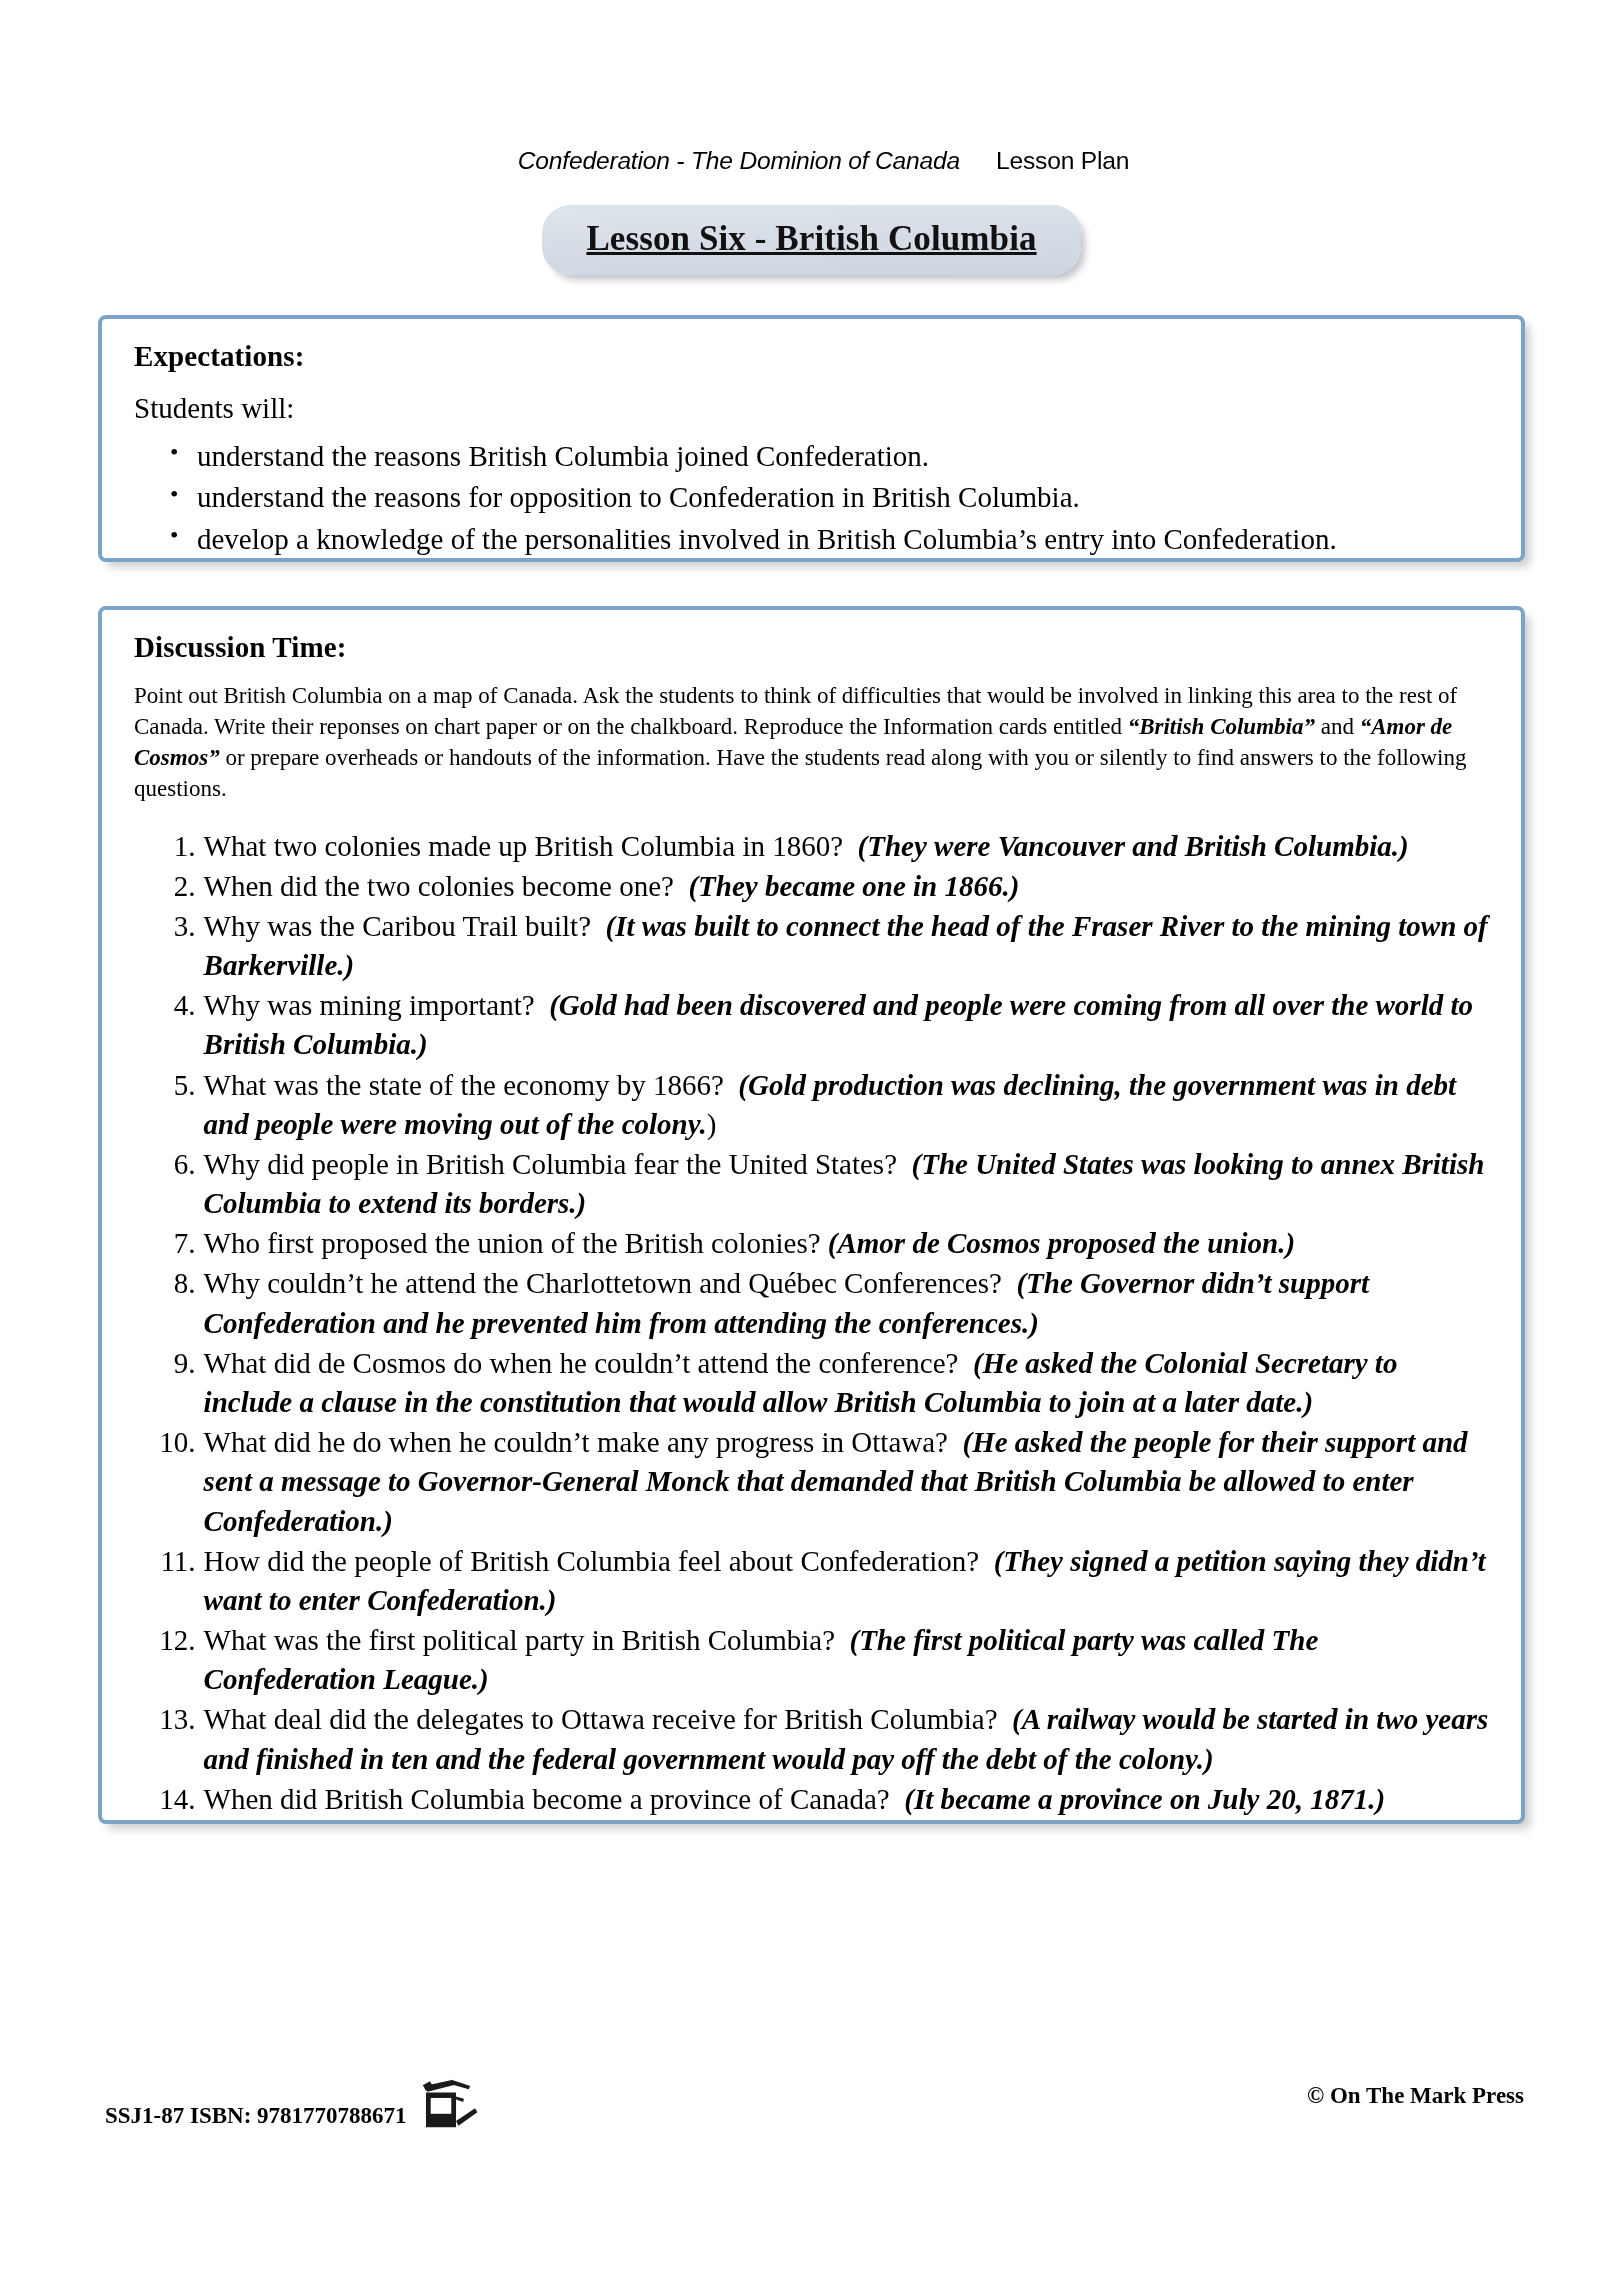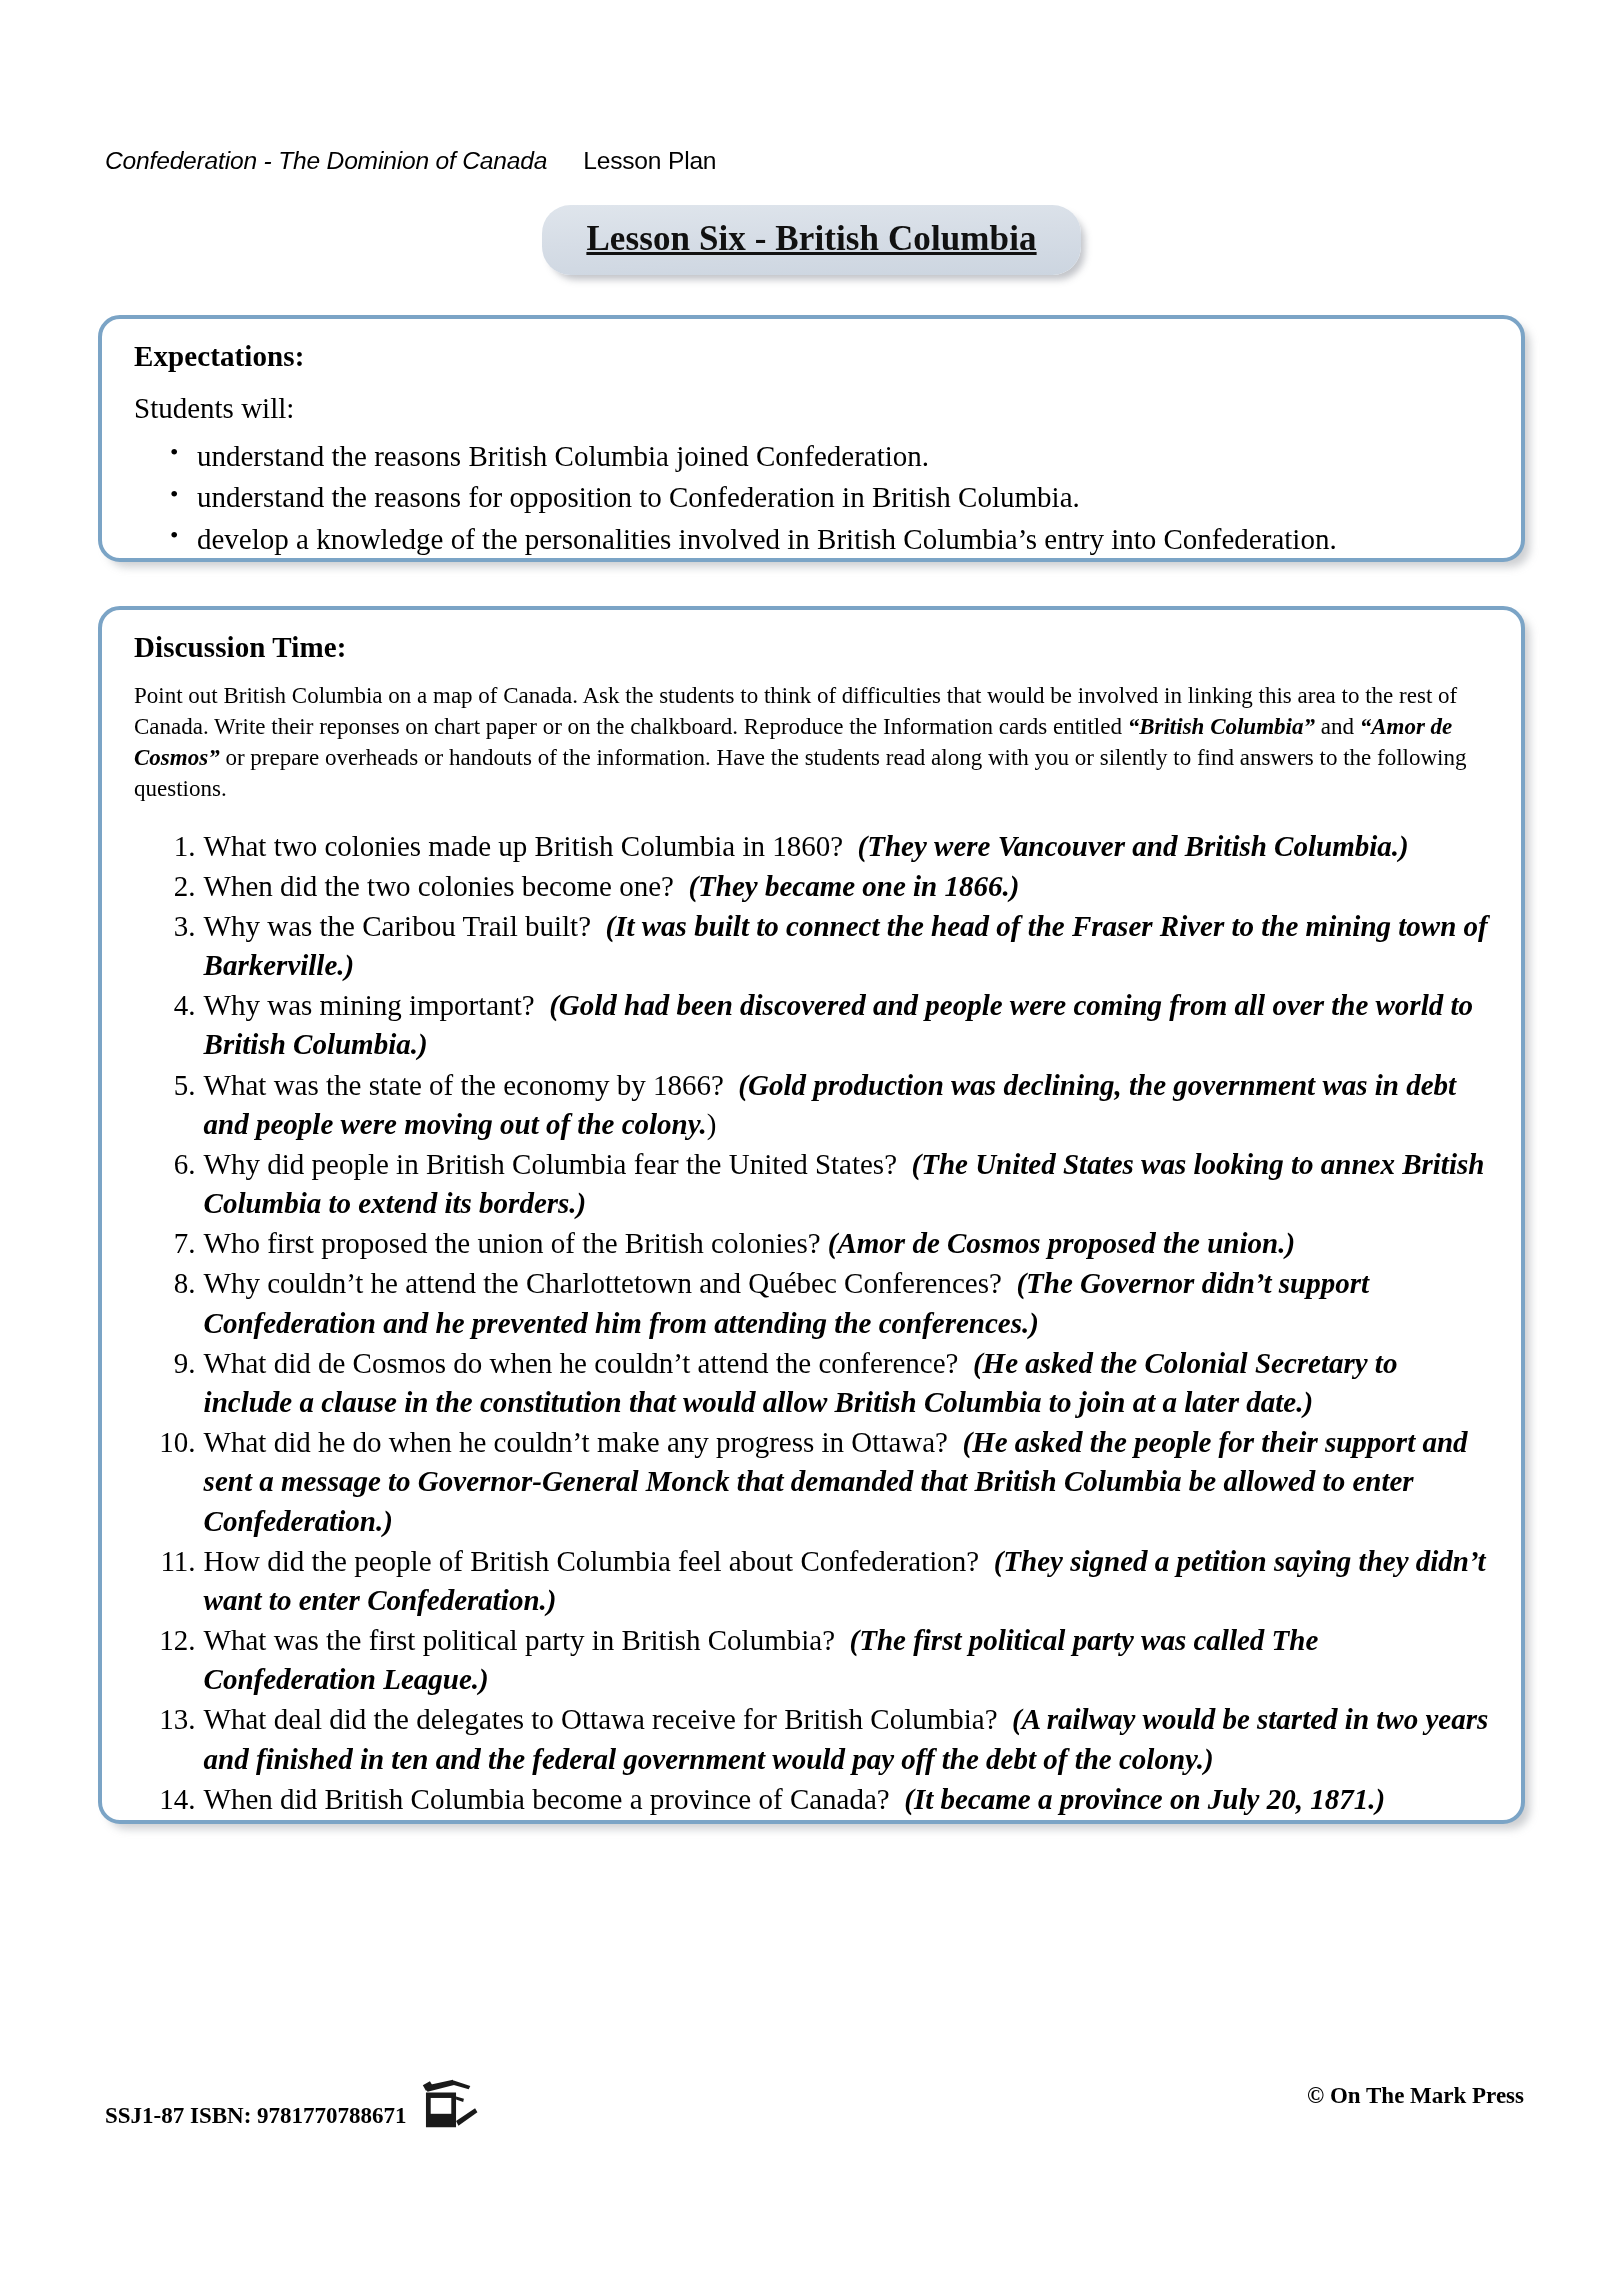--- a/index.html
+++ b/index.html
@@ -20,27 +20,27 @@
     position: absolute;
     left: 0; top: 0;
     width: 1623px;
     height: 2295px;
     overflow: hidden;
   }
 
   
   .runhead {
     position: absolute;
-    left: 105px;
+    left: 114px;
     top: 147px;
     width: 1419px;
     height: 36px;
     display: flex;
     align-items: baseline;
-    justify-content: flex-start;
+    justify-content: center;
     gap: 36px;
   }
   .runhead-left {
     font-family: "Liberation Sans", "DejaVu Sans", sans-serif;
     font-style: italic;
     font-size: 24.6px;
     letter-spacing: -0.2px;
     white-space: nowrap;
   }
   .runhead-right {
@@ -73,21 +73,21 @@
     white-space: nowrap;
     text-align: center;
     text-decoration: underline;
   }
 
   
   .box {
     position: absolute;
     box-sizing: border-box;
     border: 4.8px solid #7ba4c6;
-    border-radius: 22px;
+    border-radius: 8px;
     background: #ffffff;
     box-shadow: 7.1px 7.1px 8px -2.4px rgba(130,134,142,0.40);
   }
   #expectations-box {
     left: 98px;
     top: 315px;
     width: 1427px;
     height: 247px;
   }
   #discussion-box {

